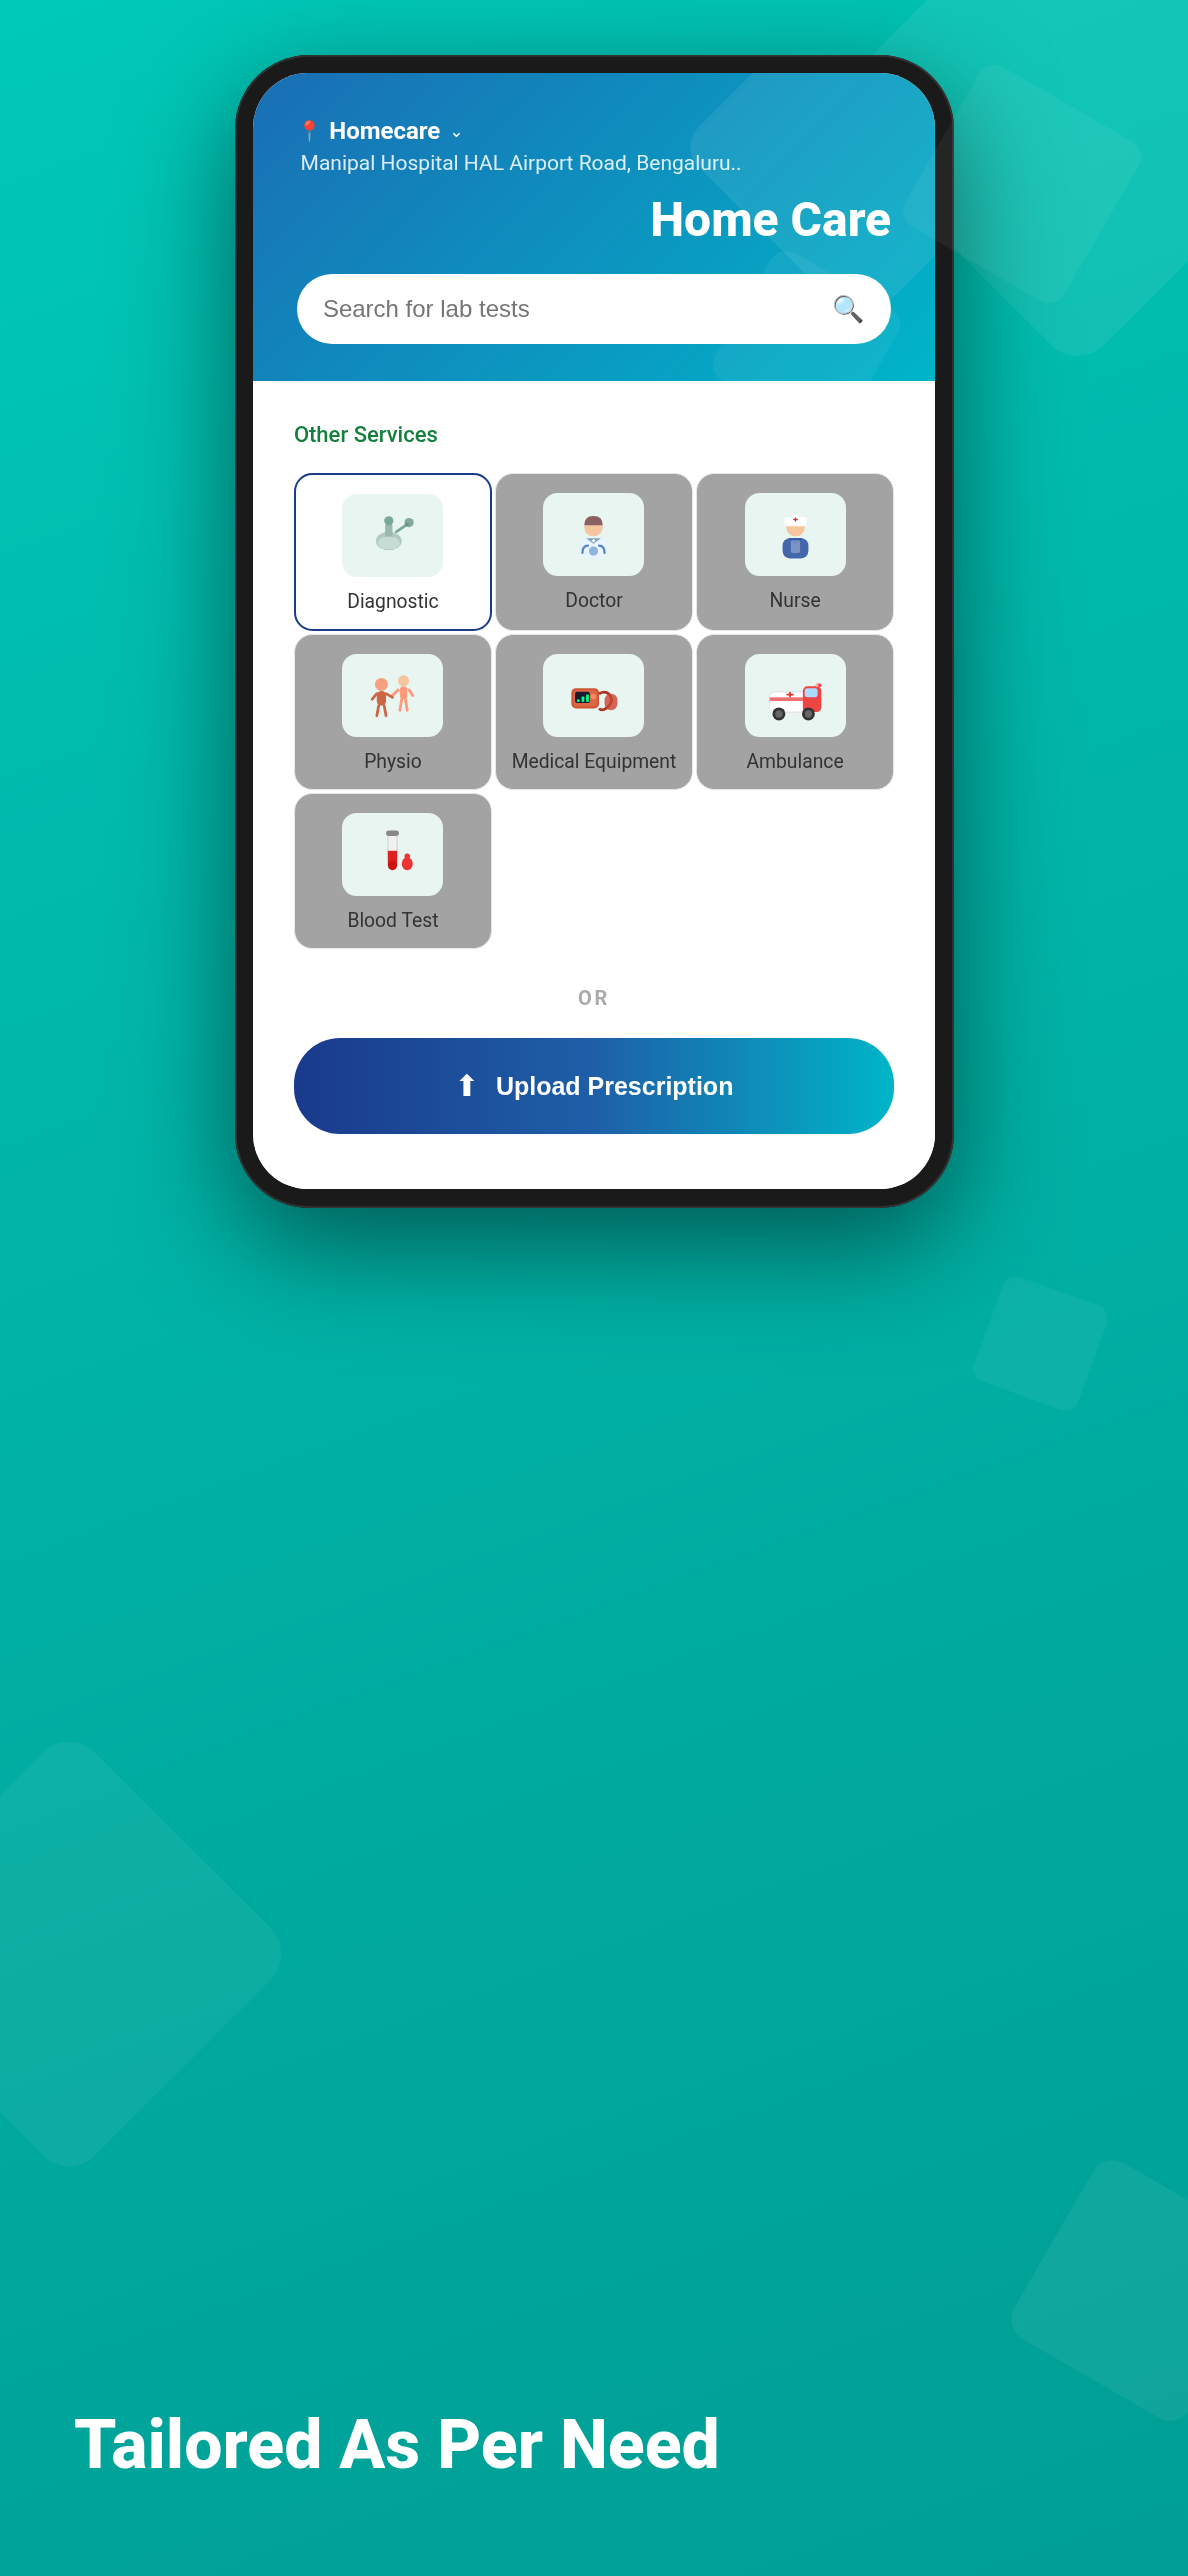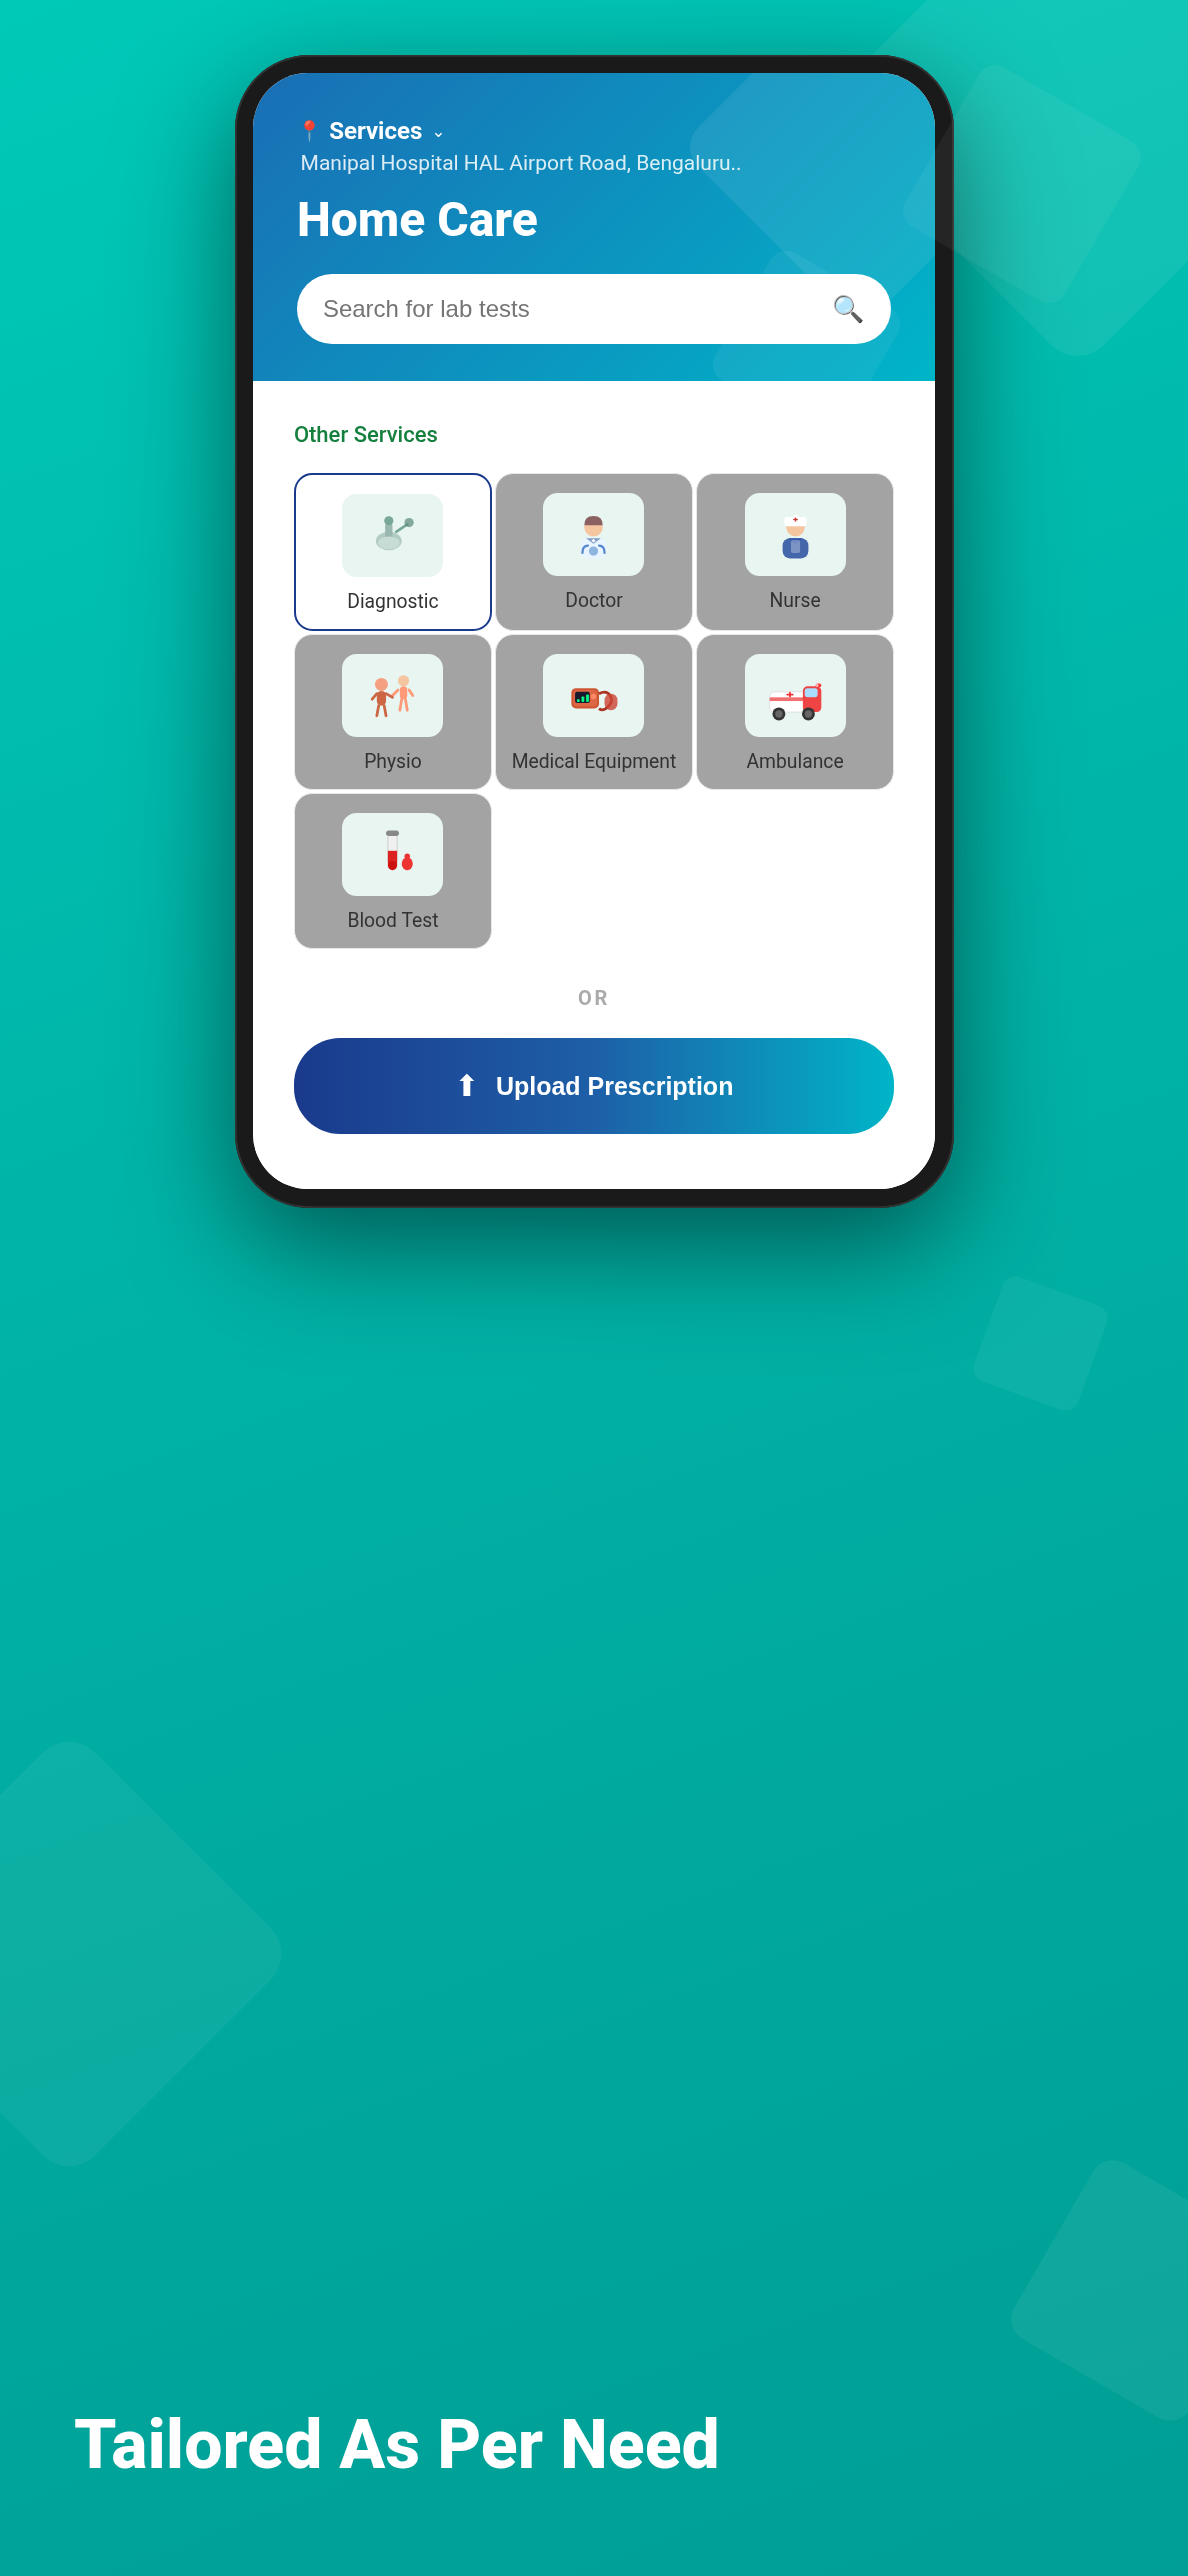--- a/index.html
+++ b/index.html
@@ -121,20 +121,21 @@
       padding-left: 3.7px;
     }
 
     .page-title {
       color: white;
       font-size: 48px;
       font-weight: 800;
       margin-bottom: 26px;
       position: relative;
       z-index: 1;
+      text-align: right;
     }
 
     .search-bar {
       background: white;
       border-radius: 46px;
       display: flex;
       align-items: center;
       padding: 20px 26px;
       gap: 14.7px;
       position: relative;
@@ -303,21 +304,21 @@
 <div class="bg-deco1"></div>
 <div class="bg-deco2"></div>
 <div class="bg-deco3"></div>
 
 <div class="phone-wrapper">
   <div class="phone-screen">
 
     <div class="header">
       <div class="location-row">
         <span class="location-pin">📍</span>
-        <span class="location-city">Services</span>
+        <span class="location-city">Homecare</span>
         <span class="chevron-icon">⌄</span>
       </div>
       <div class="location-sub">Manipal Hospital HAL Airport Road, Bengaluru..</div>
       <div class="page-title">Home Care</div>
       <div class="search-bar">
         <input class="search-input" type="text" placeholder="Search for lab tests" style="">
         <span class="search-icon">🔍</span>
       </div>
     </div>
 

